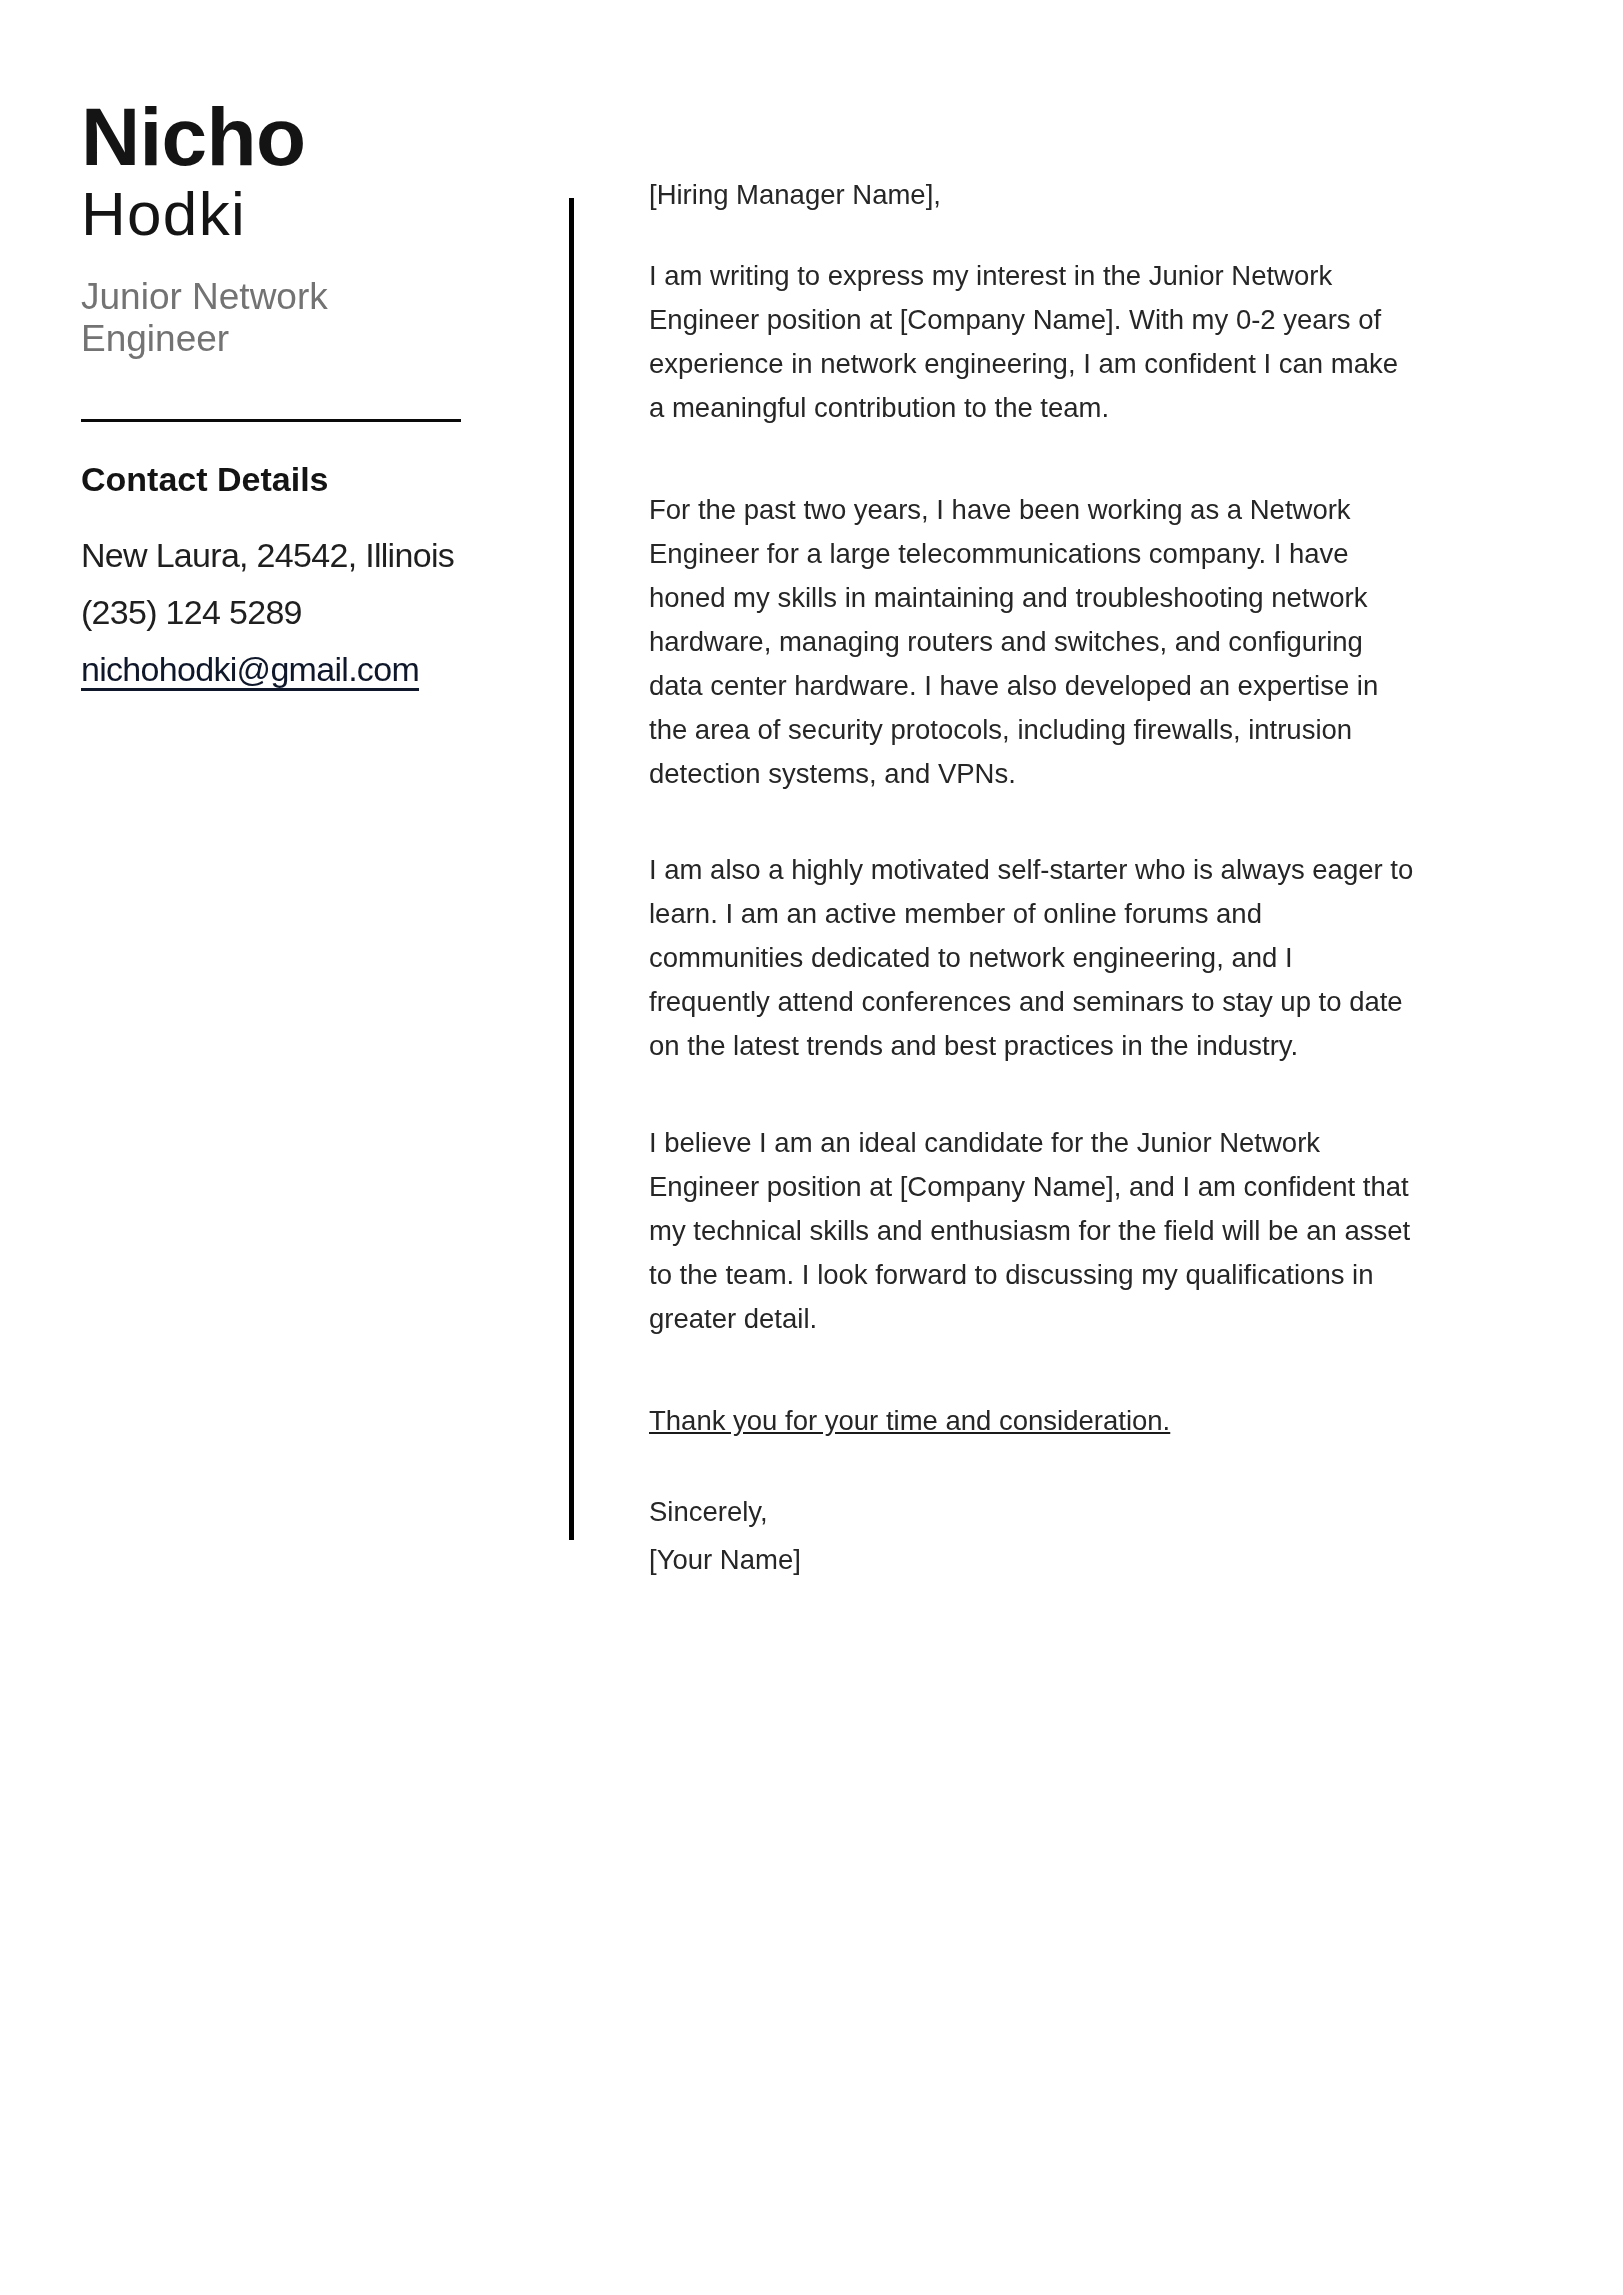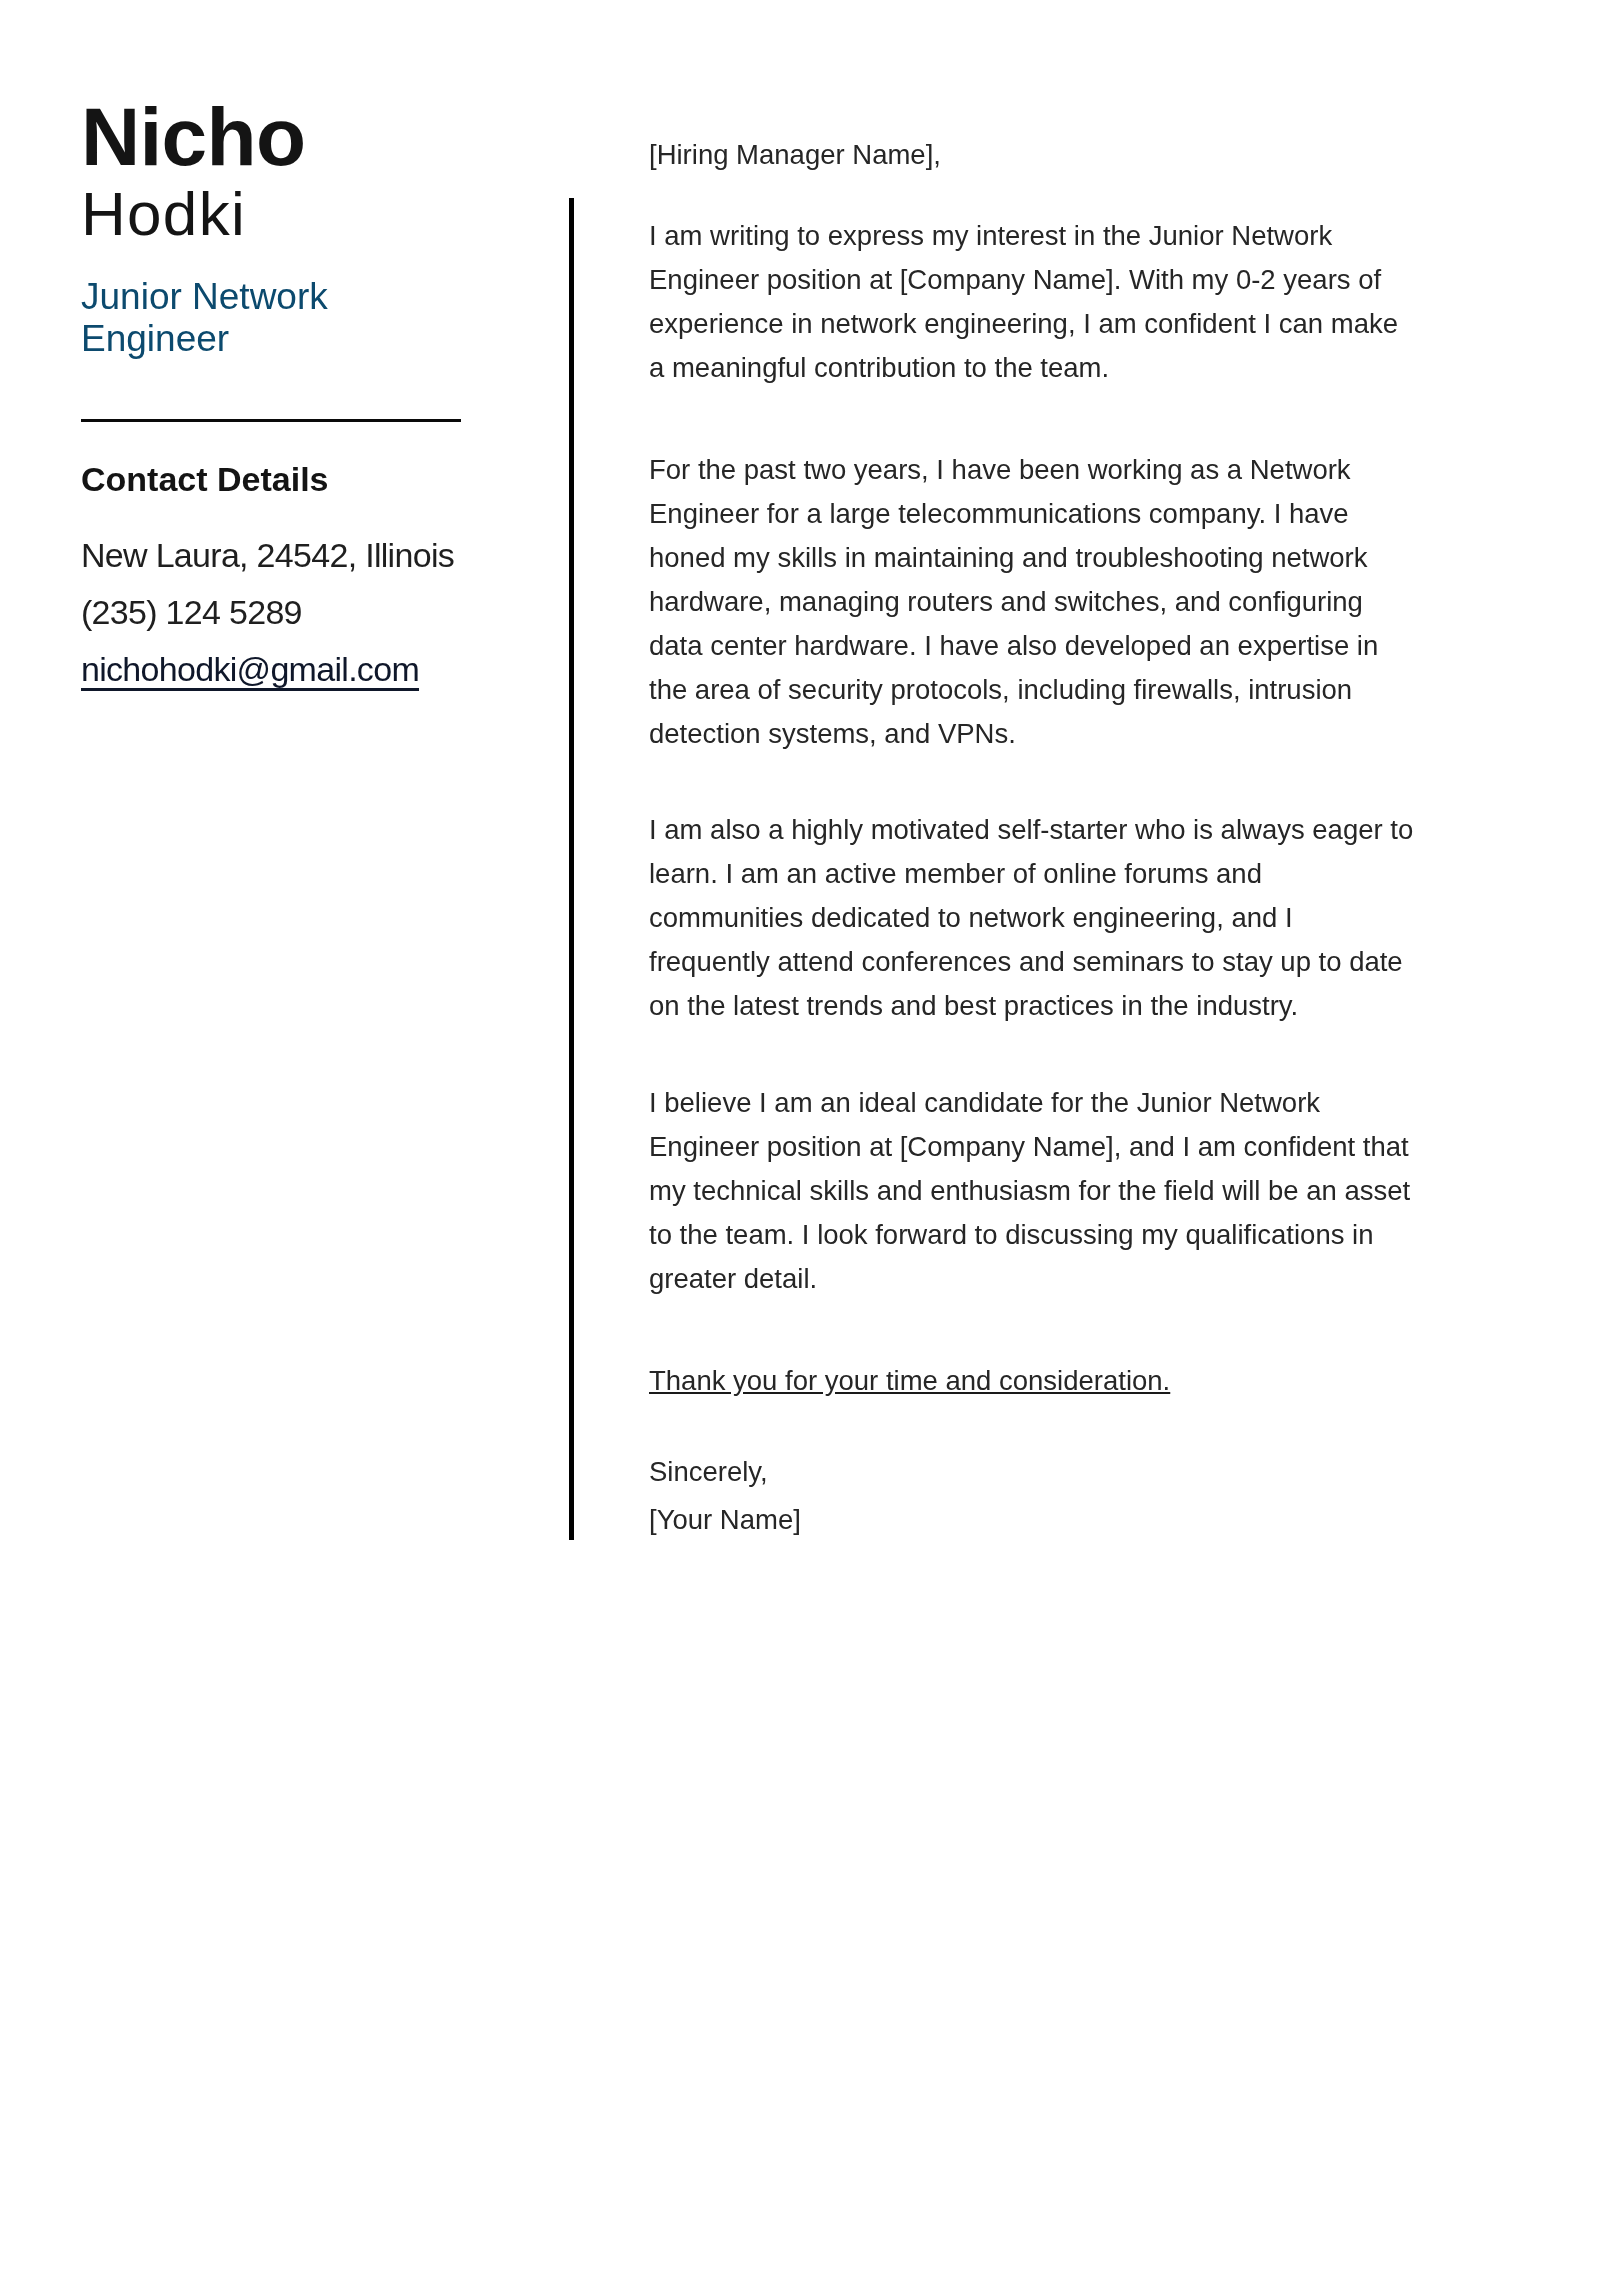--- a/index.html
+++ b/index.html
@@ -36,21 +36,21 @@
     line-height: 77px;
     font-weight: 400;
     color: #141414;
     letter-spacing: 1.3px;
   }
   .job-title {
     margin-top: 23.6px;
     font-size: 37px;
     line-height: 42px;
     font-weight: 400;
-    color: #0c4a6e;
+    color: #737373;
     width: 380px;
   }
   .sidebar-rule {
     margin-top: 59px;
     width: 380px;
     height: 3.9px;
     background: #0a0a0a;
     border: none;
   }
   .contact-heading {
@@ -93,21 +93,21 @@
     top: 133px;
     width: 930px;
   }
   .line {
     font-size: 27.5px;
     line-height: 44px;
     color: #262626;
     white-space: nowrap;
   }
   .para { margin: 0; padding: 0; }
-  .gap-a { margin-bottom: 37px; }  
+  .gap-a { margin-bottom: 37px; margin-top: 40px; }  
   .gap-b { margin-bottom: 58px; }  
   .gap-c { margin-bottom: 52px; }  
   .gap-d { margin-bottom: 53px; }  
   .gap-e { margin-bottom: 58px; }  
   .gap-f { margin-bottom: 45px; text-decoration: underline; }  
   .closing .line { line-height: 48px; }
 </style>
 </head>
 <body>
 

